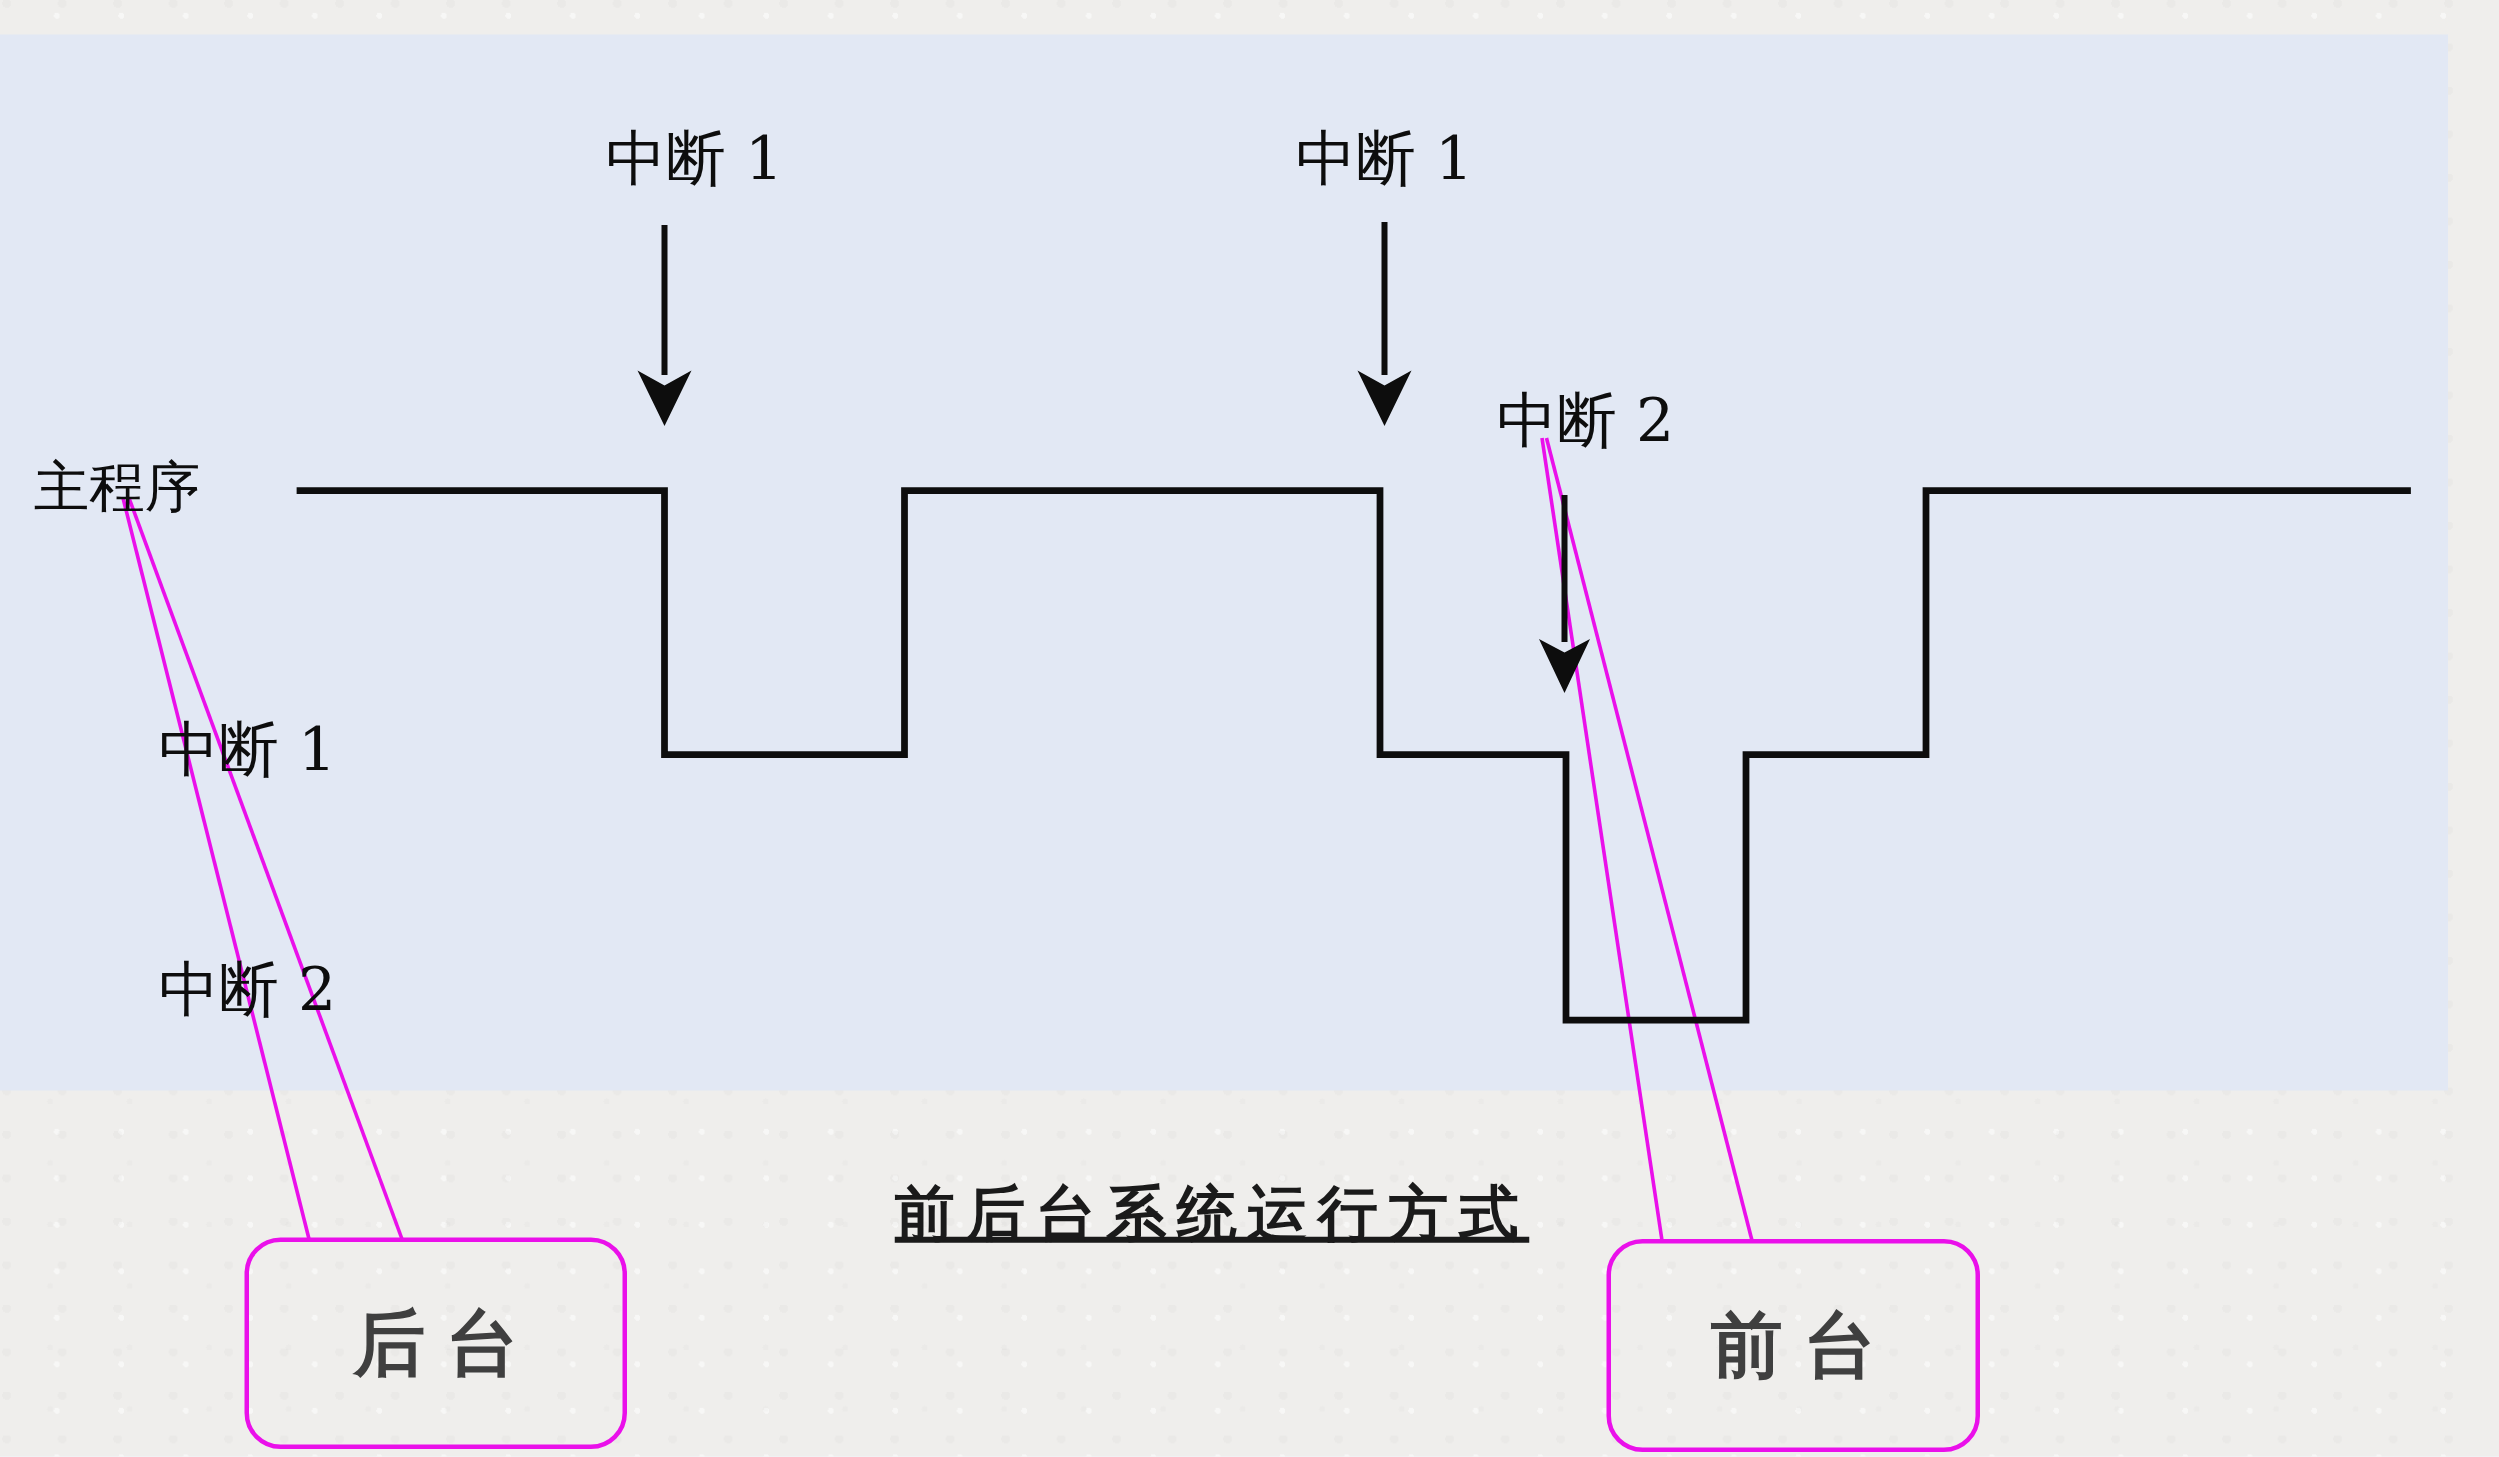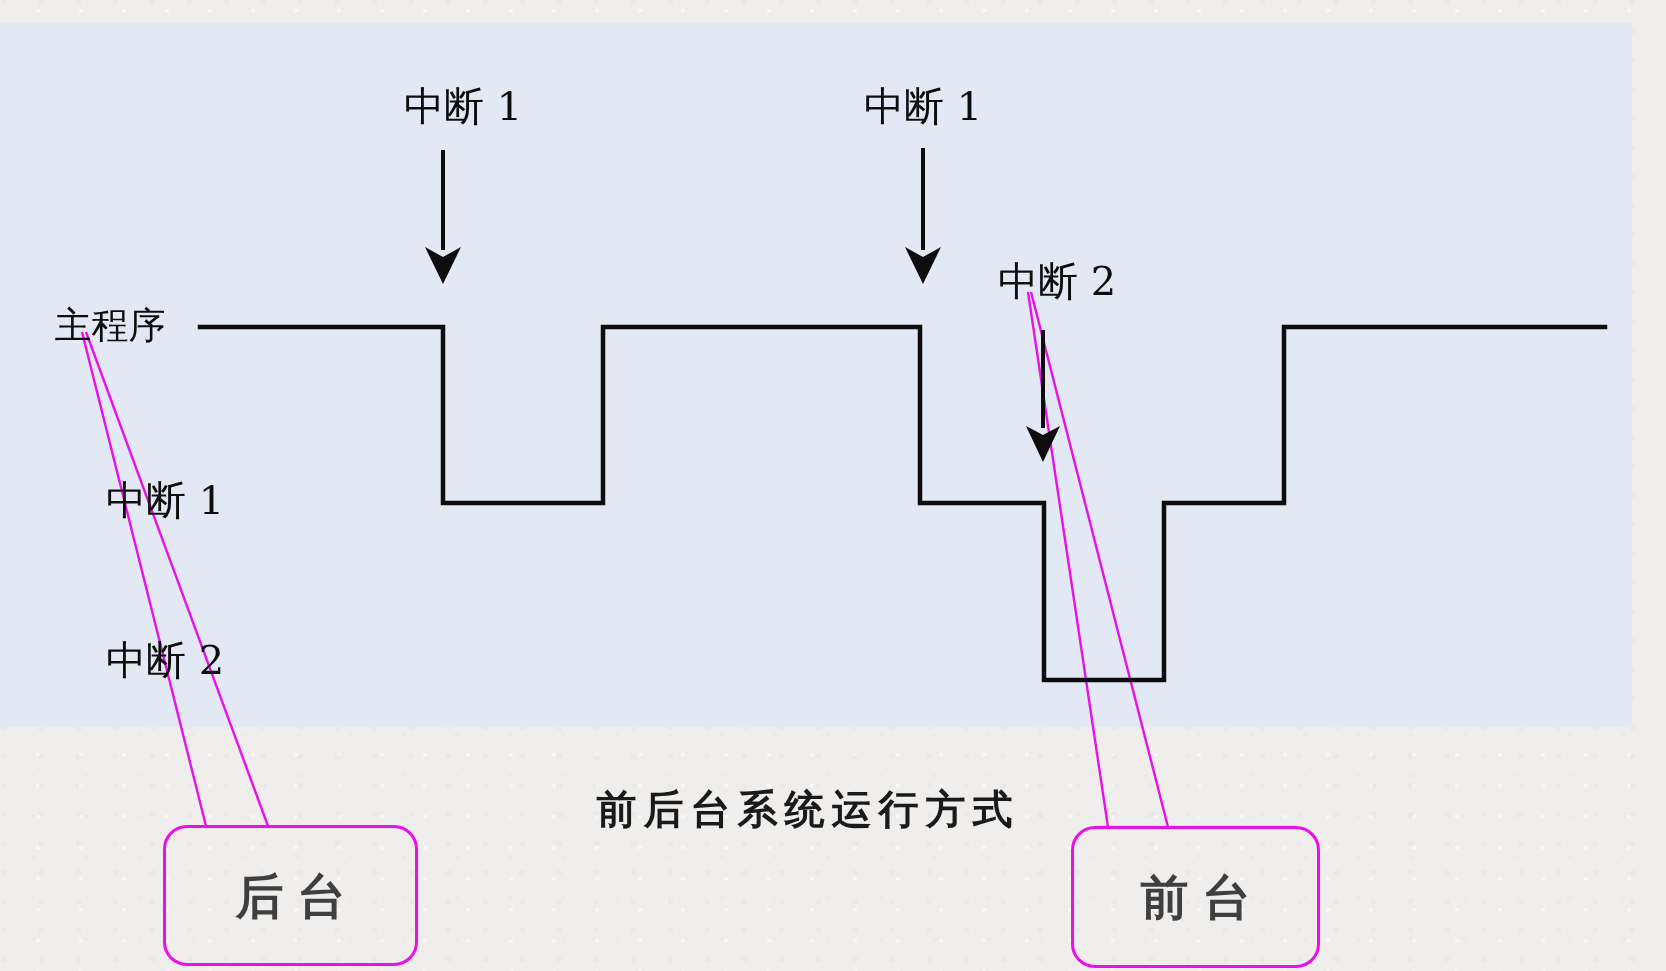--- a/index.html
+++ b/index.html
@@ -31,21 +31,21 @@
   .lbl {
     position: absolute;
     transform: translate(-50%, -50%);
     white-space: nowrap;
     font-family: "DejaVu Serif", "Liberation Serif", serif;
     font-weight: normal;
     color: #0d0d0d;
     font-size: 40px;
     line-height: 1;
   }
-  .lbl-main      { left: 78px;   top: 325px; font-size: 37px; margin-left: 32px; }
+  .lbl-main      { left: 78px;   top: 325px; font-size: 37px; }
   .lbl-int1-left { left: 165px;  top: 500px; }
   .lbl-int2-left { left: 165px;  top: 660px; }
   .lbl-arrow1    { left: 463px;  top: 106px; }
   .lbl-arrow2    { left: 923px;  top: 106px; }
   .lbl-arrow3    { left: 1057px; top: 281px; }
   .callout-box {
     position: absolute;
     border: 3px solid #ea10ea;
     border-radius: 24px;
     background: transparent;
@@ -67,20 +67,21 @@
   .caption {
     position: absolute;
     left: 808px; top: 809px;
     transform: translate(-50%, -50%);
     white-space: nowrap;
     font-family: "DejaVu Serif", "Liberation Serif", serif;
     font-weight: bold;
     font-size: 40px;
     letter-spacing: 7px;
     color: #1a1a1a;
+    text-decoration: underline;
   }
 </style>
 </head>
 <body>
 
 <div class="page">
 
   <div class="panel"></div>
 
   <svg class="overlay" viewBox="0 0 1666 971">

